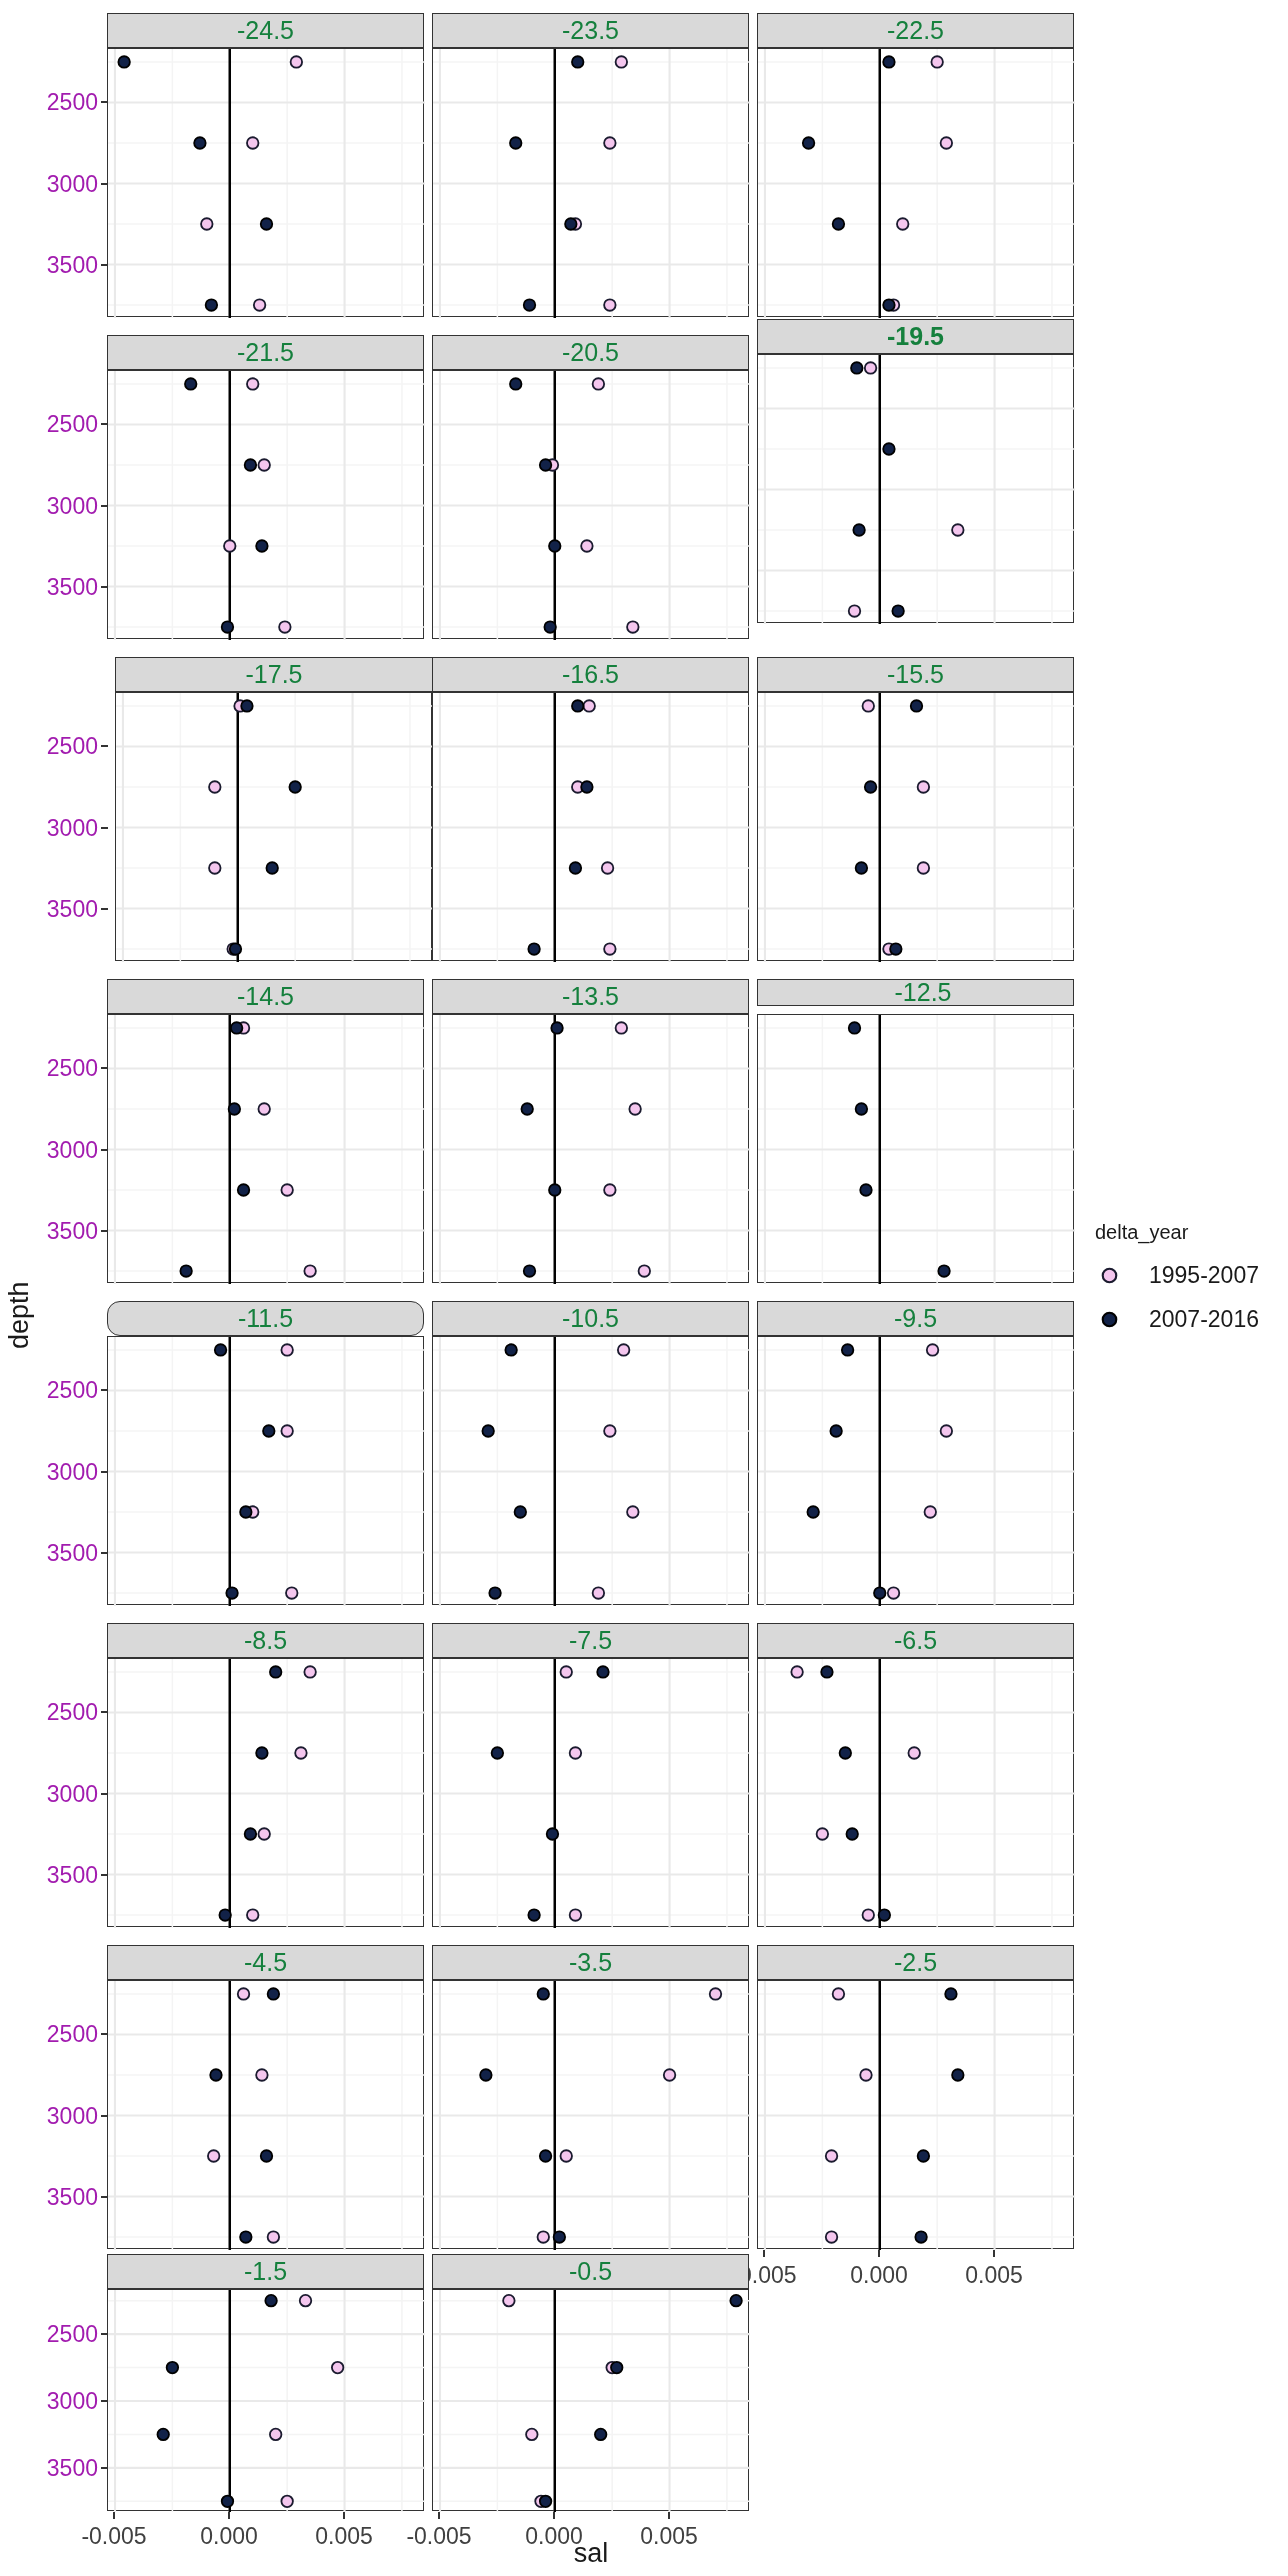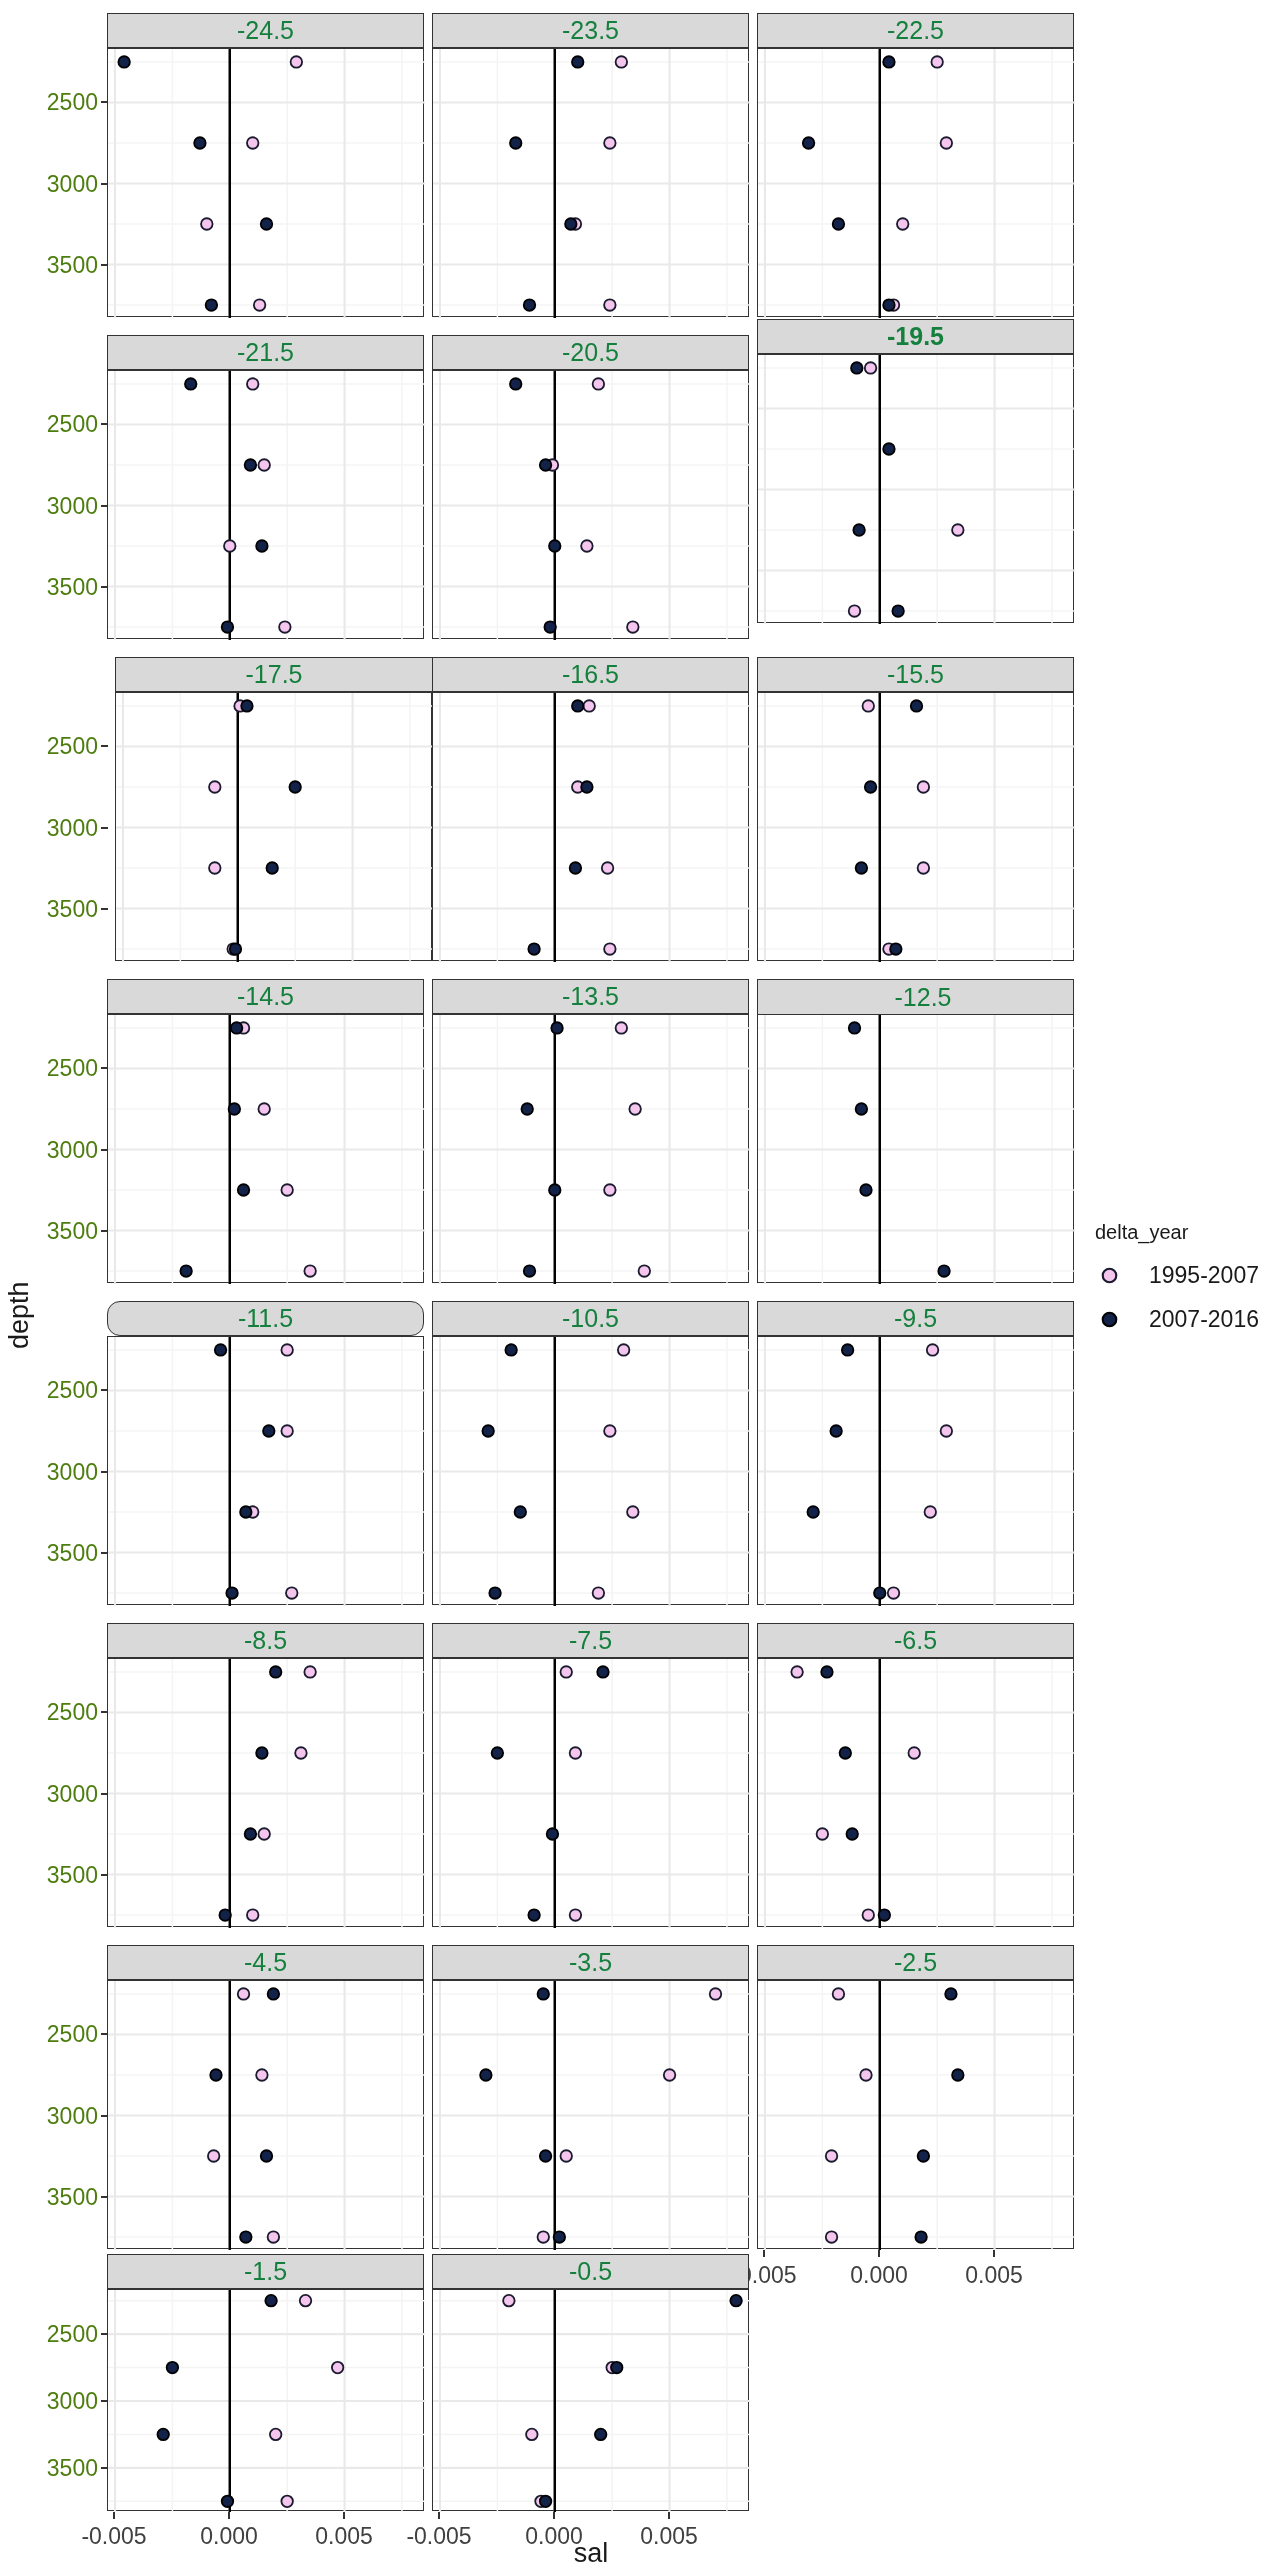--- a/index.html
+++ b/index.html
@@ -7,21 +7,21 @@
        font-family:"Liberation Sans",sans-serif;overflow:hidden;}
   .facet{position:absolute;}
   .strip{position:absolute;left:0;top:0;width:100%;background:#d9d9d9;
          border:1.9px solid #333333;box-sizing:border-box;display:flex;
          align-items:center;justify-content:center;
          font-size:25px;color:#15803d;}
   .panel{position:absolute;left:0;background:#ffffff;
          border:1.9px solid #333333;box-sizing:border-box;}
   .panel svg{position:absolute;left:0;top:0;}
   .ytick-label{position:absolute;width:69px;text-align:right;
-               font-size:23px;color:#4d7c0f;transform:translateY(-50%);}
+               font-size:23px;color:#a21caf;transform:translateY(-50%);}
   .xtick-label{position:absolute;width:105px;text-align:center;
                font-size:23px;color:#404040;transform:translateX(-50%);}
   .tickmark{position:absolute;background:#333333;}
   .axis-title{position:absolute;font-size:27px;color:#1a1a1a;}
   .x-axis-title{text-align:center;}
   .y-axis-title{writing-mode:vertical-rl;transform:rotate(180deg);}
   .legend{position:absolute;color:#1a1a1a;}
   .legend-title{font-size:20px;margin-bottom:17px;}
   .legend-item{display:flex;align-items:center;margin-bottom:15.3px;}
   .legend-swatch{width:29px;height:29px;margin-right:25px;flex:0 0 auto;}
@@ -456,21 +456,21 @@
             <g>
               <circle cx="129.52173913043478" cy="13.542168674698797" r="6" fill="#122248" stroke="#000000" stroke-width="1.9"></circle>
               <circle cx="98.34057971014494" cy="98.18072289156628" r="6" fill="#122248" stroke="#000000" stroke-width="1.9"></circle>
               <circle cx="127.1231884057971" cy="182.81927710843374" r="6" fill="#122248" stroke="#000000" stroke-width="1.9"></circle>
               <circle cx="100.7391304347826" cy="267.4578313253012" r="6" fill="#122248" stroke="#000000" stroke-width="1.9"></circle>
             </g>
           </svg>
         </div>
       </div>
       <div class="facet" style="left: 757px; top: 979px; width: 317px; height: 305px;">
-        <div class="strip" style="height: 36px; padding-left: 15px;">-12.5</div>
+        <div class="strip" style="height: 27px; padding-left: 15px;">-12.5</div>
         <div class="panel" style="top: 35px; width: 317px; height: 269px;">
           <svg width="317" height="269" viewBox="0 0 331 281">
             <g stroke="#f4f4f4" stroke-width="1.6">
               <line x1="67.15942028985508" x2="67.15942028985508" y1="0" y2="281"></line>
               <line x1="187.08695652173913" x2="187.08695652173913" y1="0" y2="281"></line>
               <line x1="307.01449275362313" x2="307.01449275362313" y1="0" y2="281"></line>
               <line x1="0" x2="331" y1="13.542168674698797" y2="13.542168674698797"></line>
               <line x1="0" x2="331" y1="98.18072289156628" y2="98.18072289156628"></line>
               <line x1="0" x2="331" y1="182.81927710843374" y2="182.81927710843374"></line>
               <line x1="0" x2="331" y1="267.4578313253012" y2="267.4578313253012"></line>

